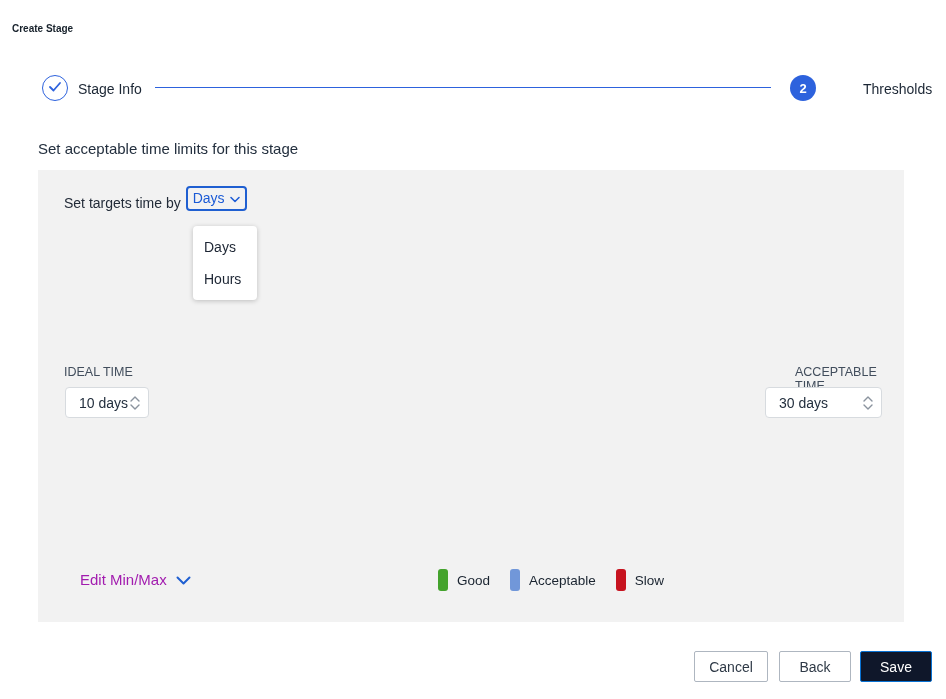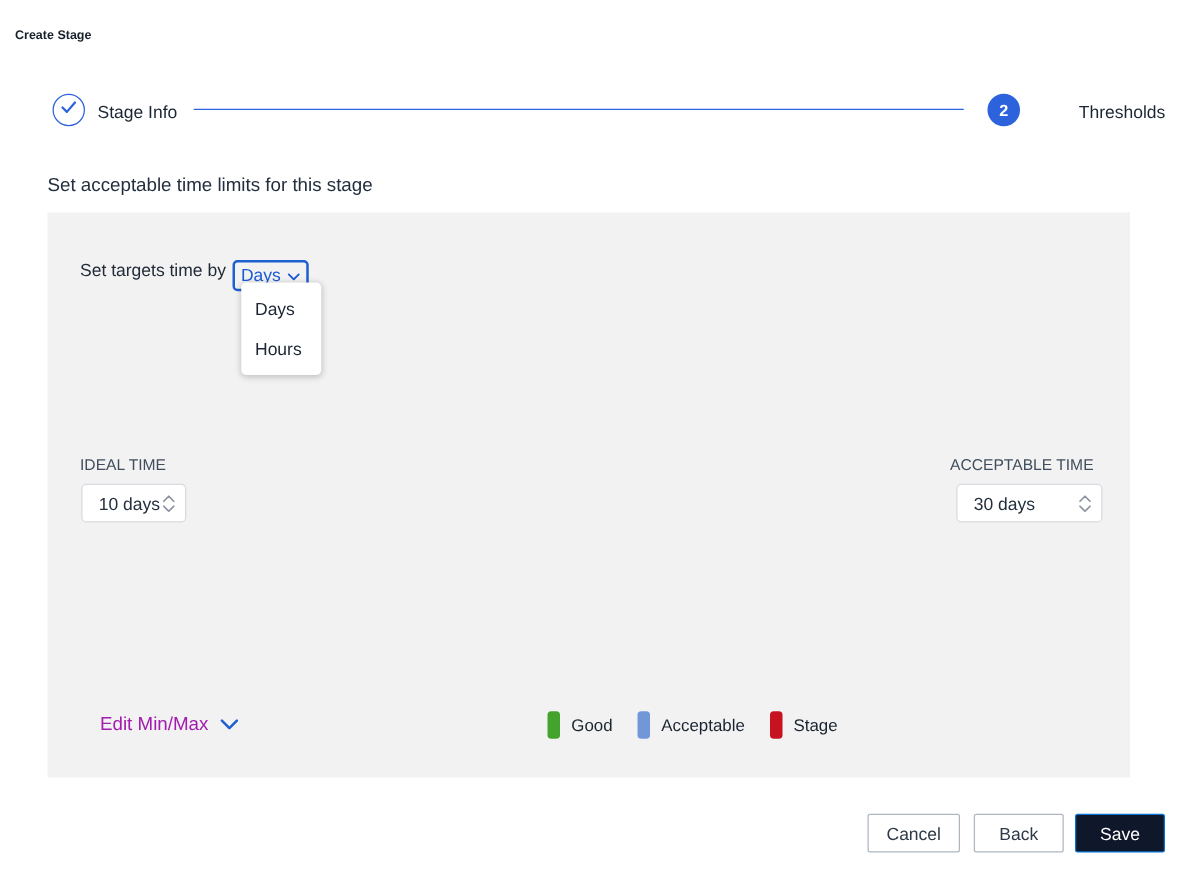--- a/index.html
+++ b/index.html
@@ -15,29 +15,29 @@
   .step-circle.active { left:790px; background:#2d62dd; color:#fff; font-size:13px; font-weight:bold; }
   .step-label { position:absolute; top:81px; font-size:14px; color:#1b2634; }
   .step-label.l1 { left:78px; }
   .step-label.l2 { left:827px; font-weight:normal;margin-left:36px; }
   .step-line { position:absolute; left:155px; top:87px; width:616px; height:1px; background:#2d62dd; }
 
   .section-heading { position:absolute; left:38px; top:140px; font-size:15px; color:#232f3e; }
 
   .panel { position:absolute; left:38px; top:170px; width:866px; height:452px; background:#f2f2f2; }
 
-  .target-row { position:absolute; left:26px; top:38px; font-size:14px; color:#222b38; display:flex; align-items:flex-start; }
+  .target-row { position:absolute; left:26px; top:16px; font-size:14px; color:#222b38; display:flex; align-items:flex-end; }
   .unit-trigger { display:inline-flex; align-items:center; gap:5px; margin-left:5px; padding:2px 5px 3px 5px; border:2px solid #1f5fd1; border-radius:4px; color:#1a5ad6; font-size:14px; cursor:pointer; background:transparent; font-family:"Liberation Sans", sans-serif; }
 
   .unit-menu { position:absolute; left:155px; top:56px; width:64px; background:#fff; border-radius:4px; box-shadow:0 1px 5px rgba(0,0,0,0.22); padding:5px 0; z-index:5; }
   .unit-menu .item { height:32px; line-height:32px; padding-left:11px; font-size:14px; color:#1c2533; cursor:pointer; }
 
   .group-label { position:absolute; font-size:12.5px; color:#414d5c; }
   .ideal-label { left:26px; top:195px; }
-  .acceptable-label { left:722px; top:195px; }
+  .acceptable-label { left:757px; top:195px; }
 
   .num-input { position:absolute; top:217px; height:31px; background:#fff; border:1px solid #d7dbdf; border-radius:4px; display:flex; align-items:center; justify-content:space-between; padding:0 8px 0 13px; }
   .num-input.ideal { left:27px; width:84px; }
   .num-input.acceptable { left:727px; width:117px; }
   .num-input .val { font-size:14px; color:#232f3e; }
   .steppers { display:flex; flex-direction:column; gap:2px; align-items:center; }
   .steppers svg { display:block; cursor:pointer; }
 
   
   .slider { position:absolute; left:144px; top:213px; width:563px; height:40px; }
@@ -151,21 +151,21 @@
       <div class="entry">
         <span class="swatch good"></span>
         <span class="lab">Good</span>
       </div>
       <div class="entry">
         <span class="swatch acceptable"></span>
         <span class="lab">Acceptable</span>
       </div>
       <div class="entry">
         <span class="swatch slow"></span>
-        <span class="lab">Stage</span>
+        <span class="lab">Slow</span>
       </div>
     </div>
 
   </div>
 
   <button class="btn secondary cancel">Cancel</button>
   <button class="btn secondary back">Back</button>
   <button class="btn save">Save</button>
 
 </div>

